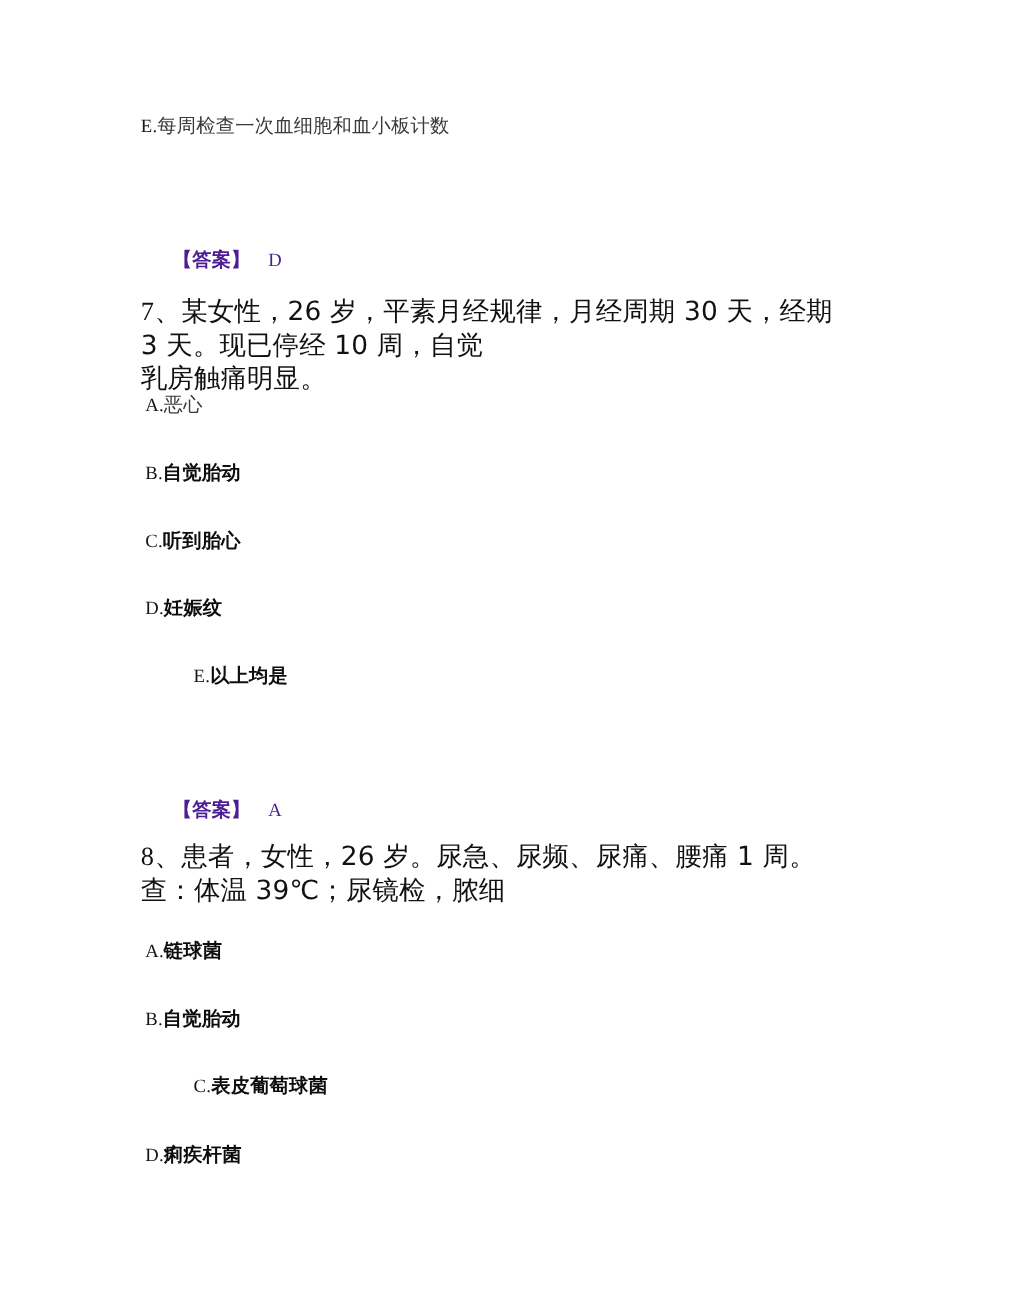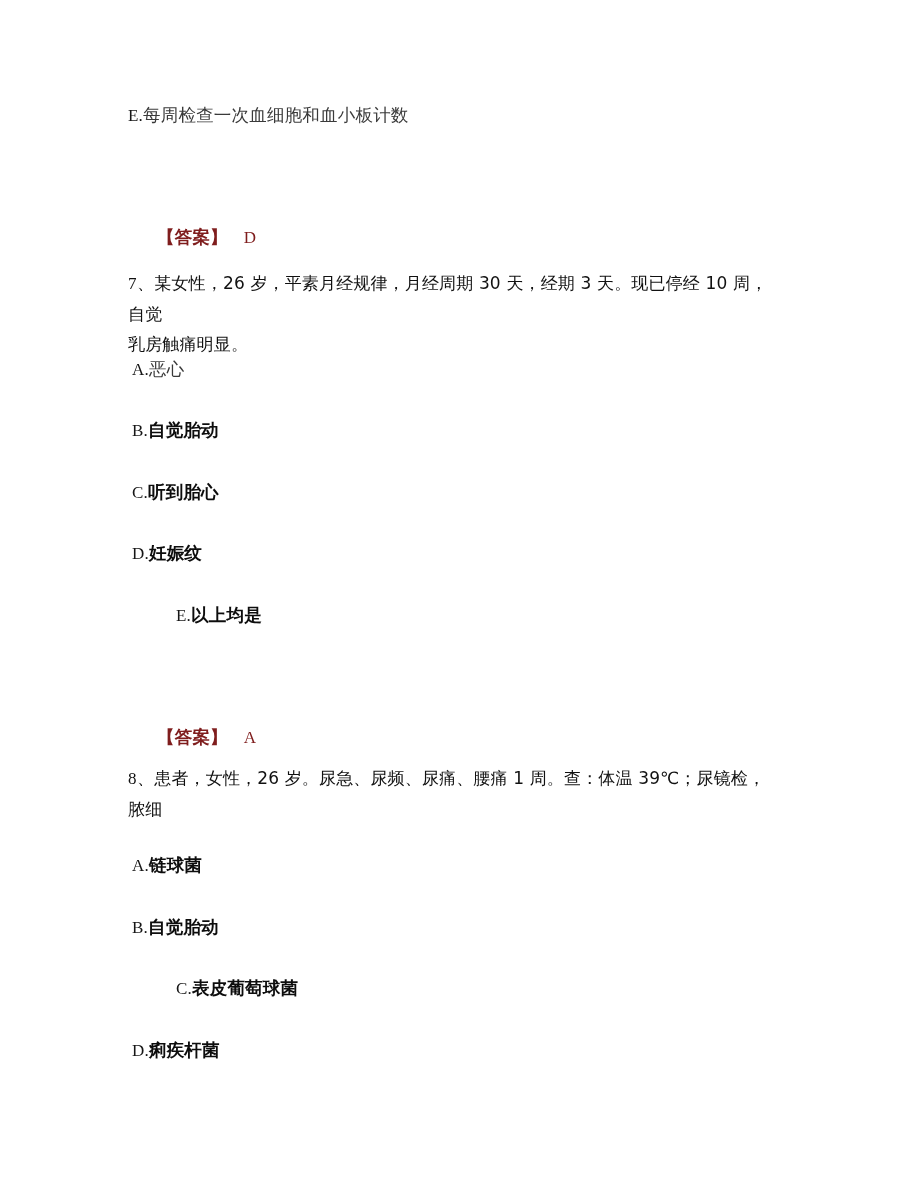--- a/index.html
+++ b/index.html
@@ -28,30 +28,30 @@
     white-space: nowrap;
   }
   
   .opt {
     font-size: 17.5px;
     line-height: 22px;
     letter-spacing: 0.2px;
     color: #161616;
   }
   .qtext {
-    font-size: 17px;
+    font-size: 24px;
     line-height: 30px;
     letter-spacing: 0.15px;
     color: #111111;
     white-space: normal;
   }
   .answer-row {
     font-size: 17.5px;
     line-height: 22px;
-    color: #7f1d1d;
+    color: #4c1d95;
     letter-spacing: 0.2px;
   }
   .answer-row .ans-label {
     font-weight: 700;
   }
   .answer-row .ans-value {
     display: inline-block;
     margin-left: 16px;
     font-family: "Liberation Serif", "DejaVu Serif", serif;
     font-size: 17px;

